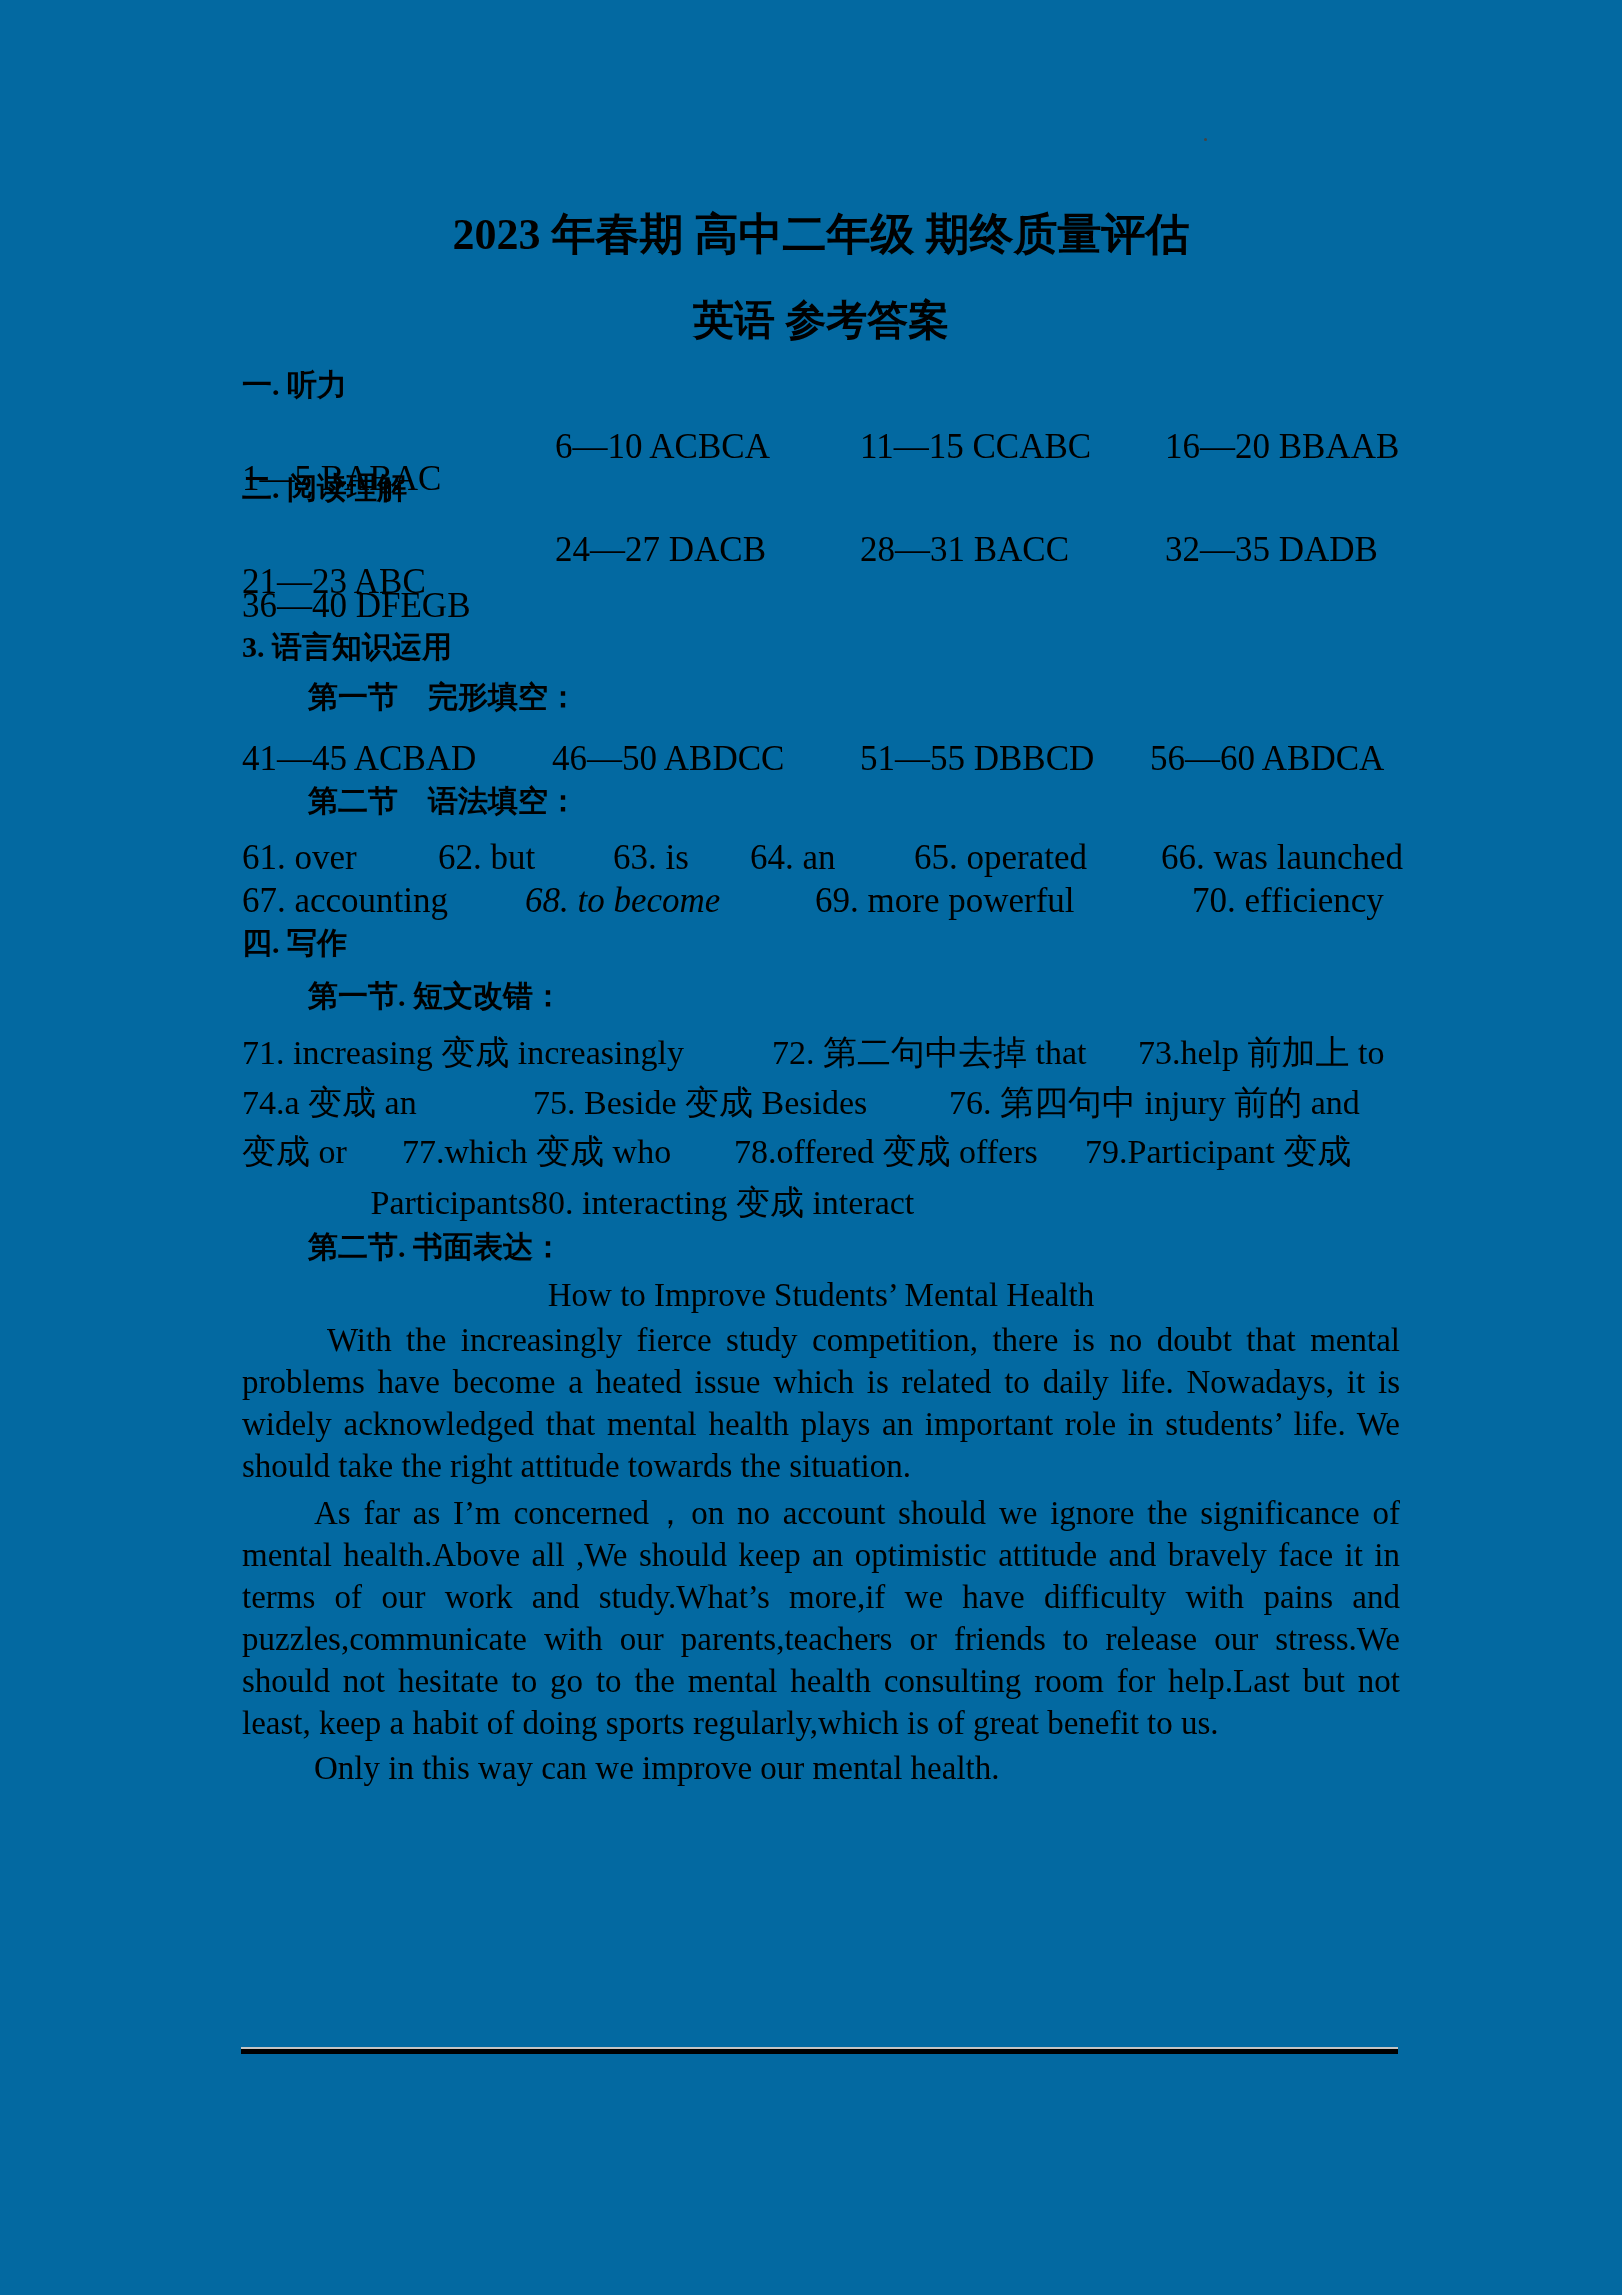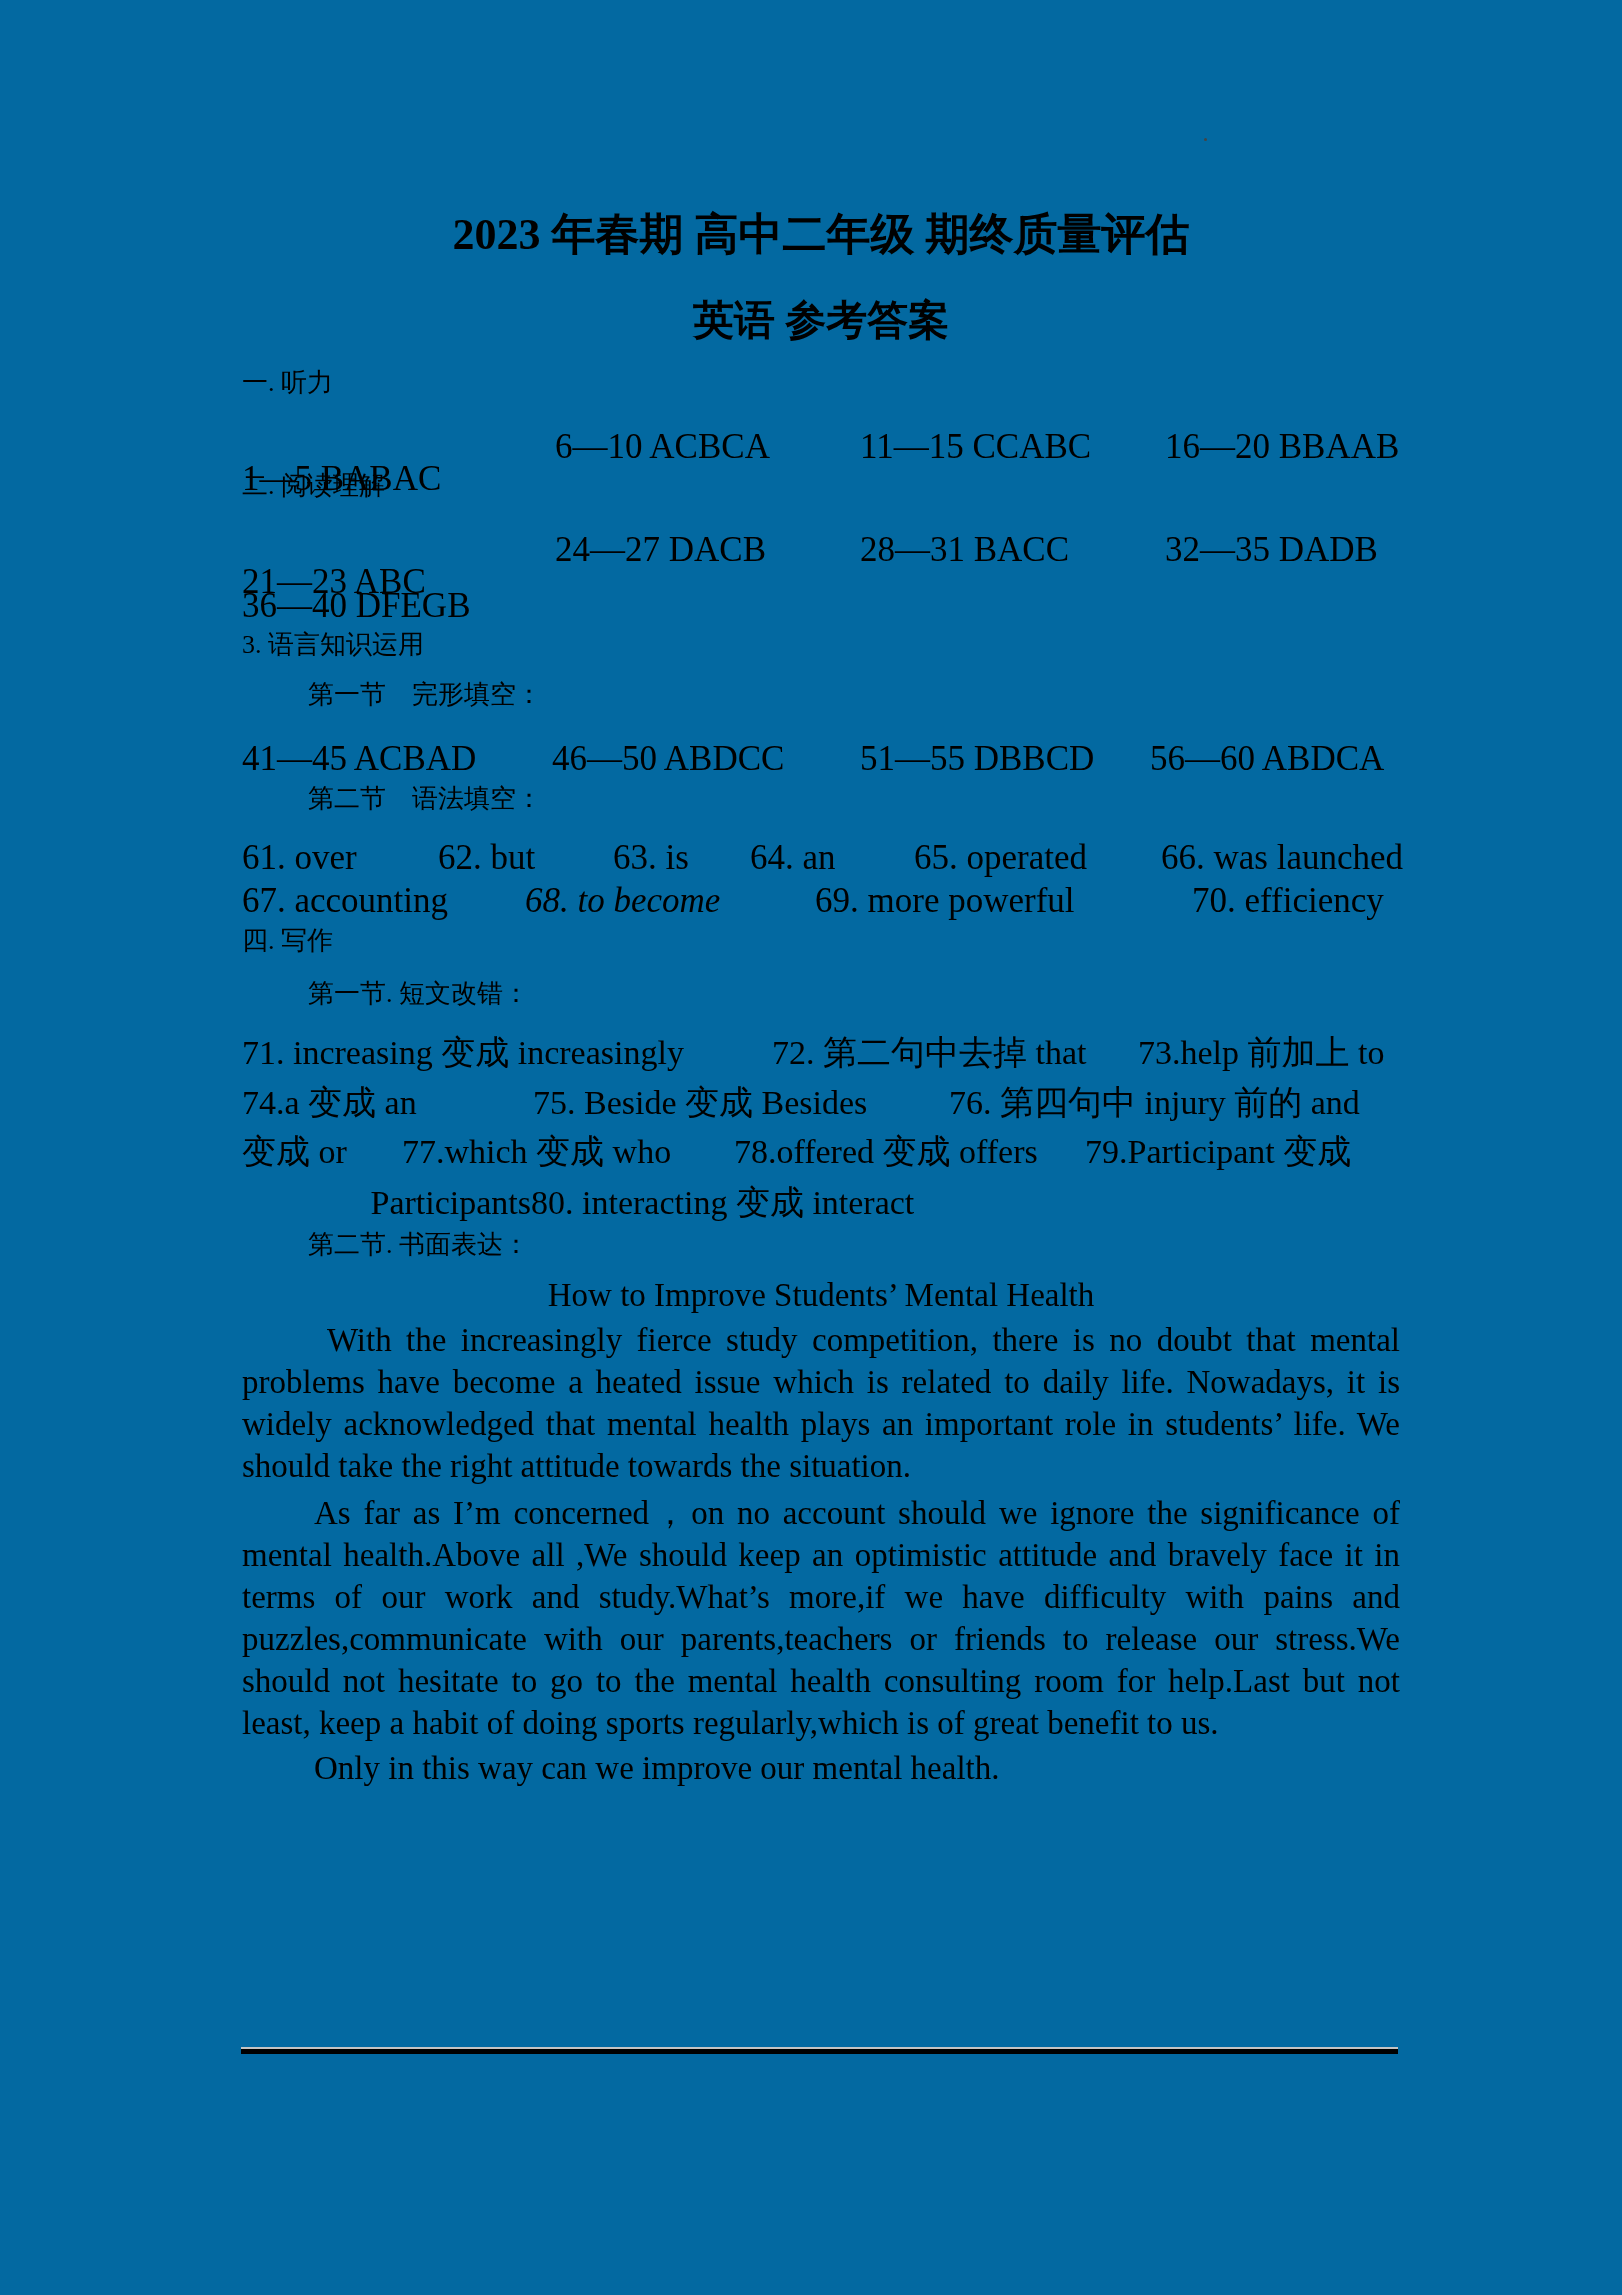--- a/index.html
+++ b/index.html
@@ -14,21 +14,21 @@
   }
   .title{
     position:absolute;left:242px;width:1158px;
     text-align:center;font-weight:700;font-size:44px;line-height:1.2;
     white-space:pre;
   }
   #title{top:209px;}
   #subtitle{top:296px;font-size:41px;}
   .h{
     position:absolute;left:242px;
-    font-weight:400;font-size:26px;line-height:1.2;white-space:pre;
+    font-weight:700;font-size:30px;line-height:1.2;white-space:pre;
   }
   .h.sub-h{left:308px;}
   #h-listening{top:367px;}
   #h-reading{top:470px;}
   #h-lang{top:629px;}
   #h-cloze{top:679px;}
   #h-grammar{top:783px;}
   #h-writing{top:925px;}
   #h-correction{top:978px;}
   #h-expression{top:1229px;}

